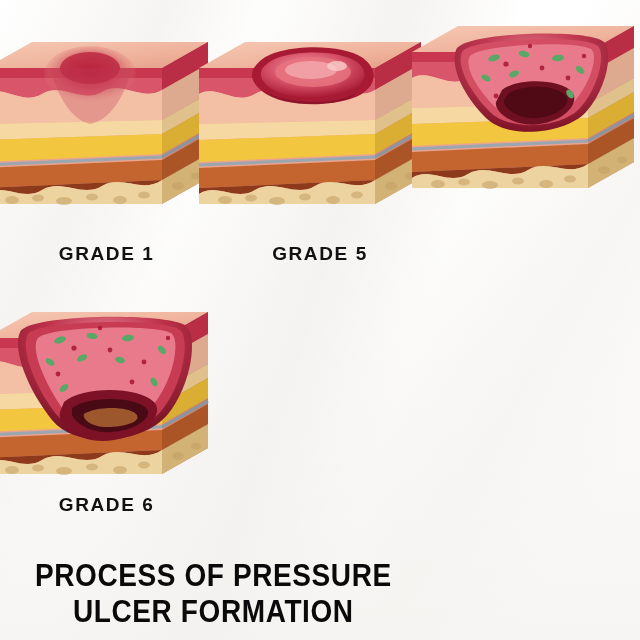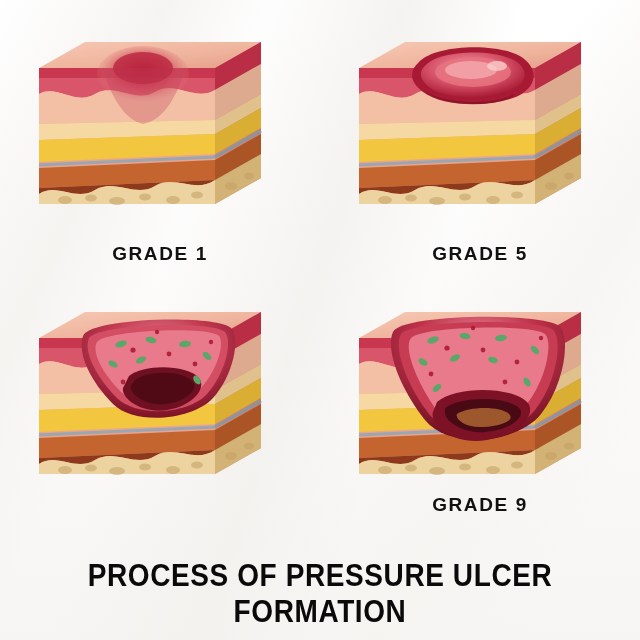--- a/index.html
+++ b/index.html
@@ -16,21 +16,21 @@
     background:
       linear-gradient(115deg, rgba(255,255,255,0) 0%, rgba(245,243,240,.9) 18%, rgba(255,255,255,0) 30%),
       linear-gradient(108deg, rgba(255,255,255,0) 30%, rgba(243,241,238,.85) 48%, rgba(255,255,255,0) 62%),
       linear-gradient(120deg, rgba(255,255,255,0) 58%, rgba(246,244,241,.8) 74%, rgba(255,255,255,0) 88%),
       linear-gradient(180deg,#ffffff 0%,#fbfaf9 60%,#f7f5f3 100%);
     pointer-events:none;
   }
   .grid{
     position:absolute;inset:0;
     display:grid;
-    grid-template-columns:1fr 1fr;
+    grid-template-columns:1fr 1fr 1fr;
     grid-template-rows:286px 266px 88px;
     border-radius:10px;
   }
   .cell{position:relative;}
   .stage{
     position:absolute;
     left:50%;
     transform:translateX(-50%);
     top:28px;
     width:270px;height:196px;
@@ -391,20 +391,20 @@
               <circle cx="138" cy="52" r="2.4"></circle>
             <circle cx="172" cy="64" r="2.4"></circle>
               <circle cx="86" cy="76" r="2.4"></circle>
             <circle cx="128" cy="30" r="2.2"></circle>
               <circle cx="196" cy="40" r="2.2"></circle>
             <circle cx="160" cy="84" r="2.4"></circle>
           </g>
         </g>
       </svg>
     </div>
-    <div class="caption cap-r2">GRADE 9</div>
+    <div class="caption cap-r2">GRADE 6</div>
   </div>
 
   <div class="title-row">
     <div class="main-title">PROCESS OF PRESSURE ULCER FORMATION</div>
   </div>
 
 </div>
 
 </body></html>

